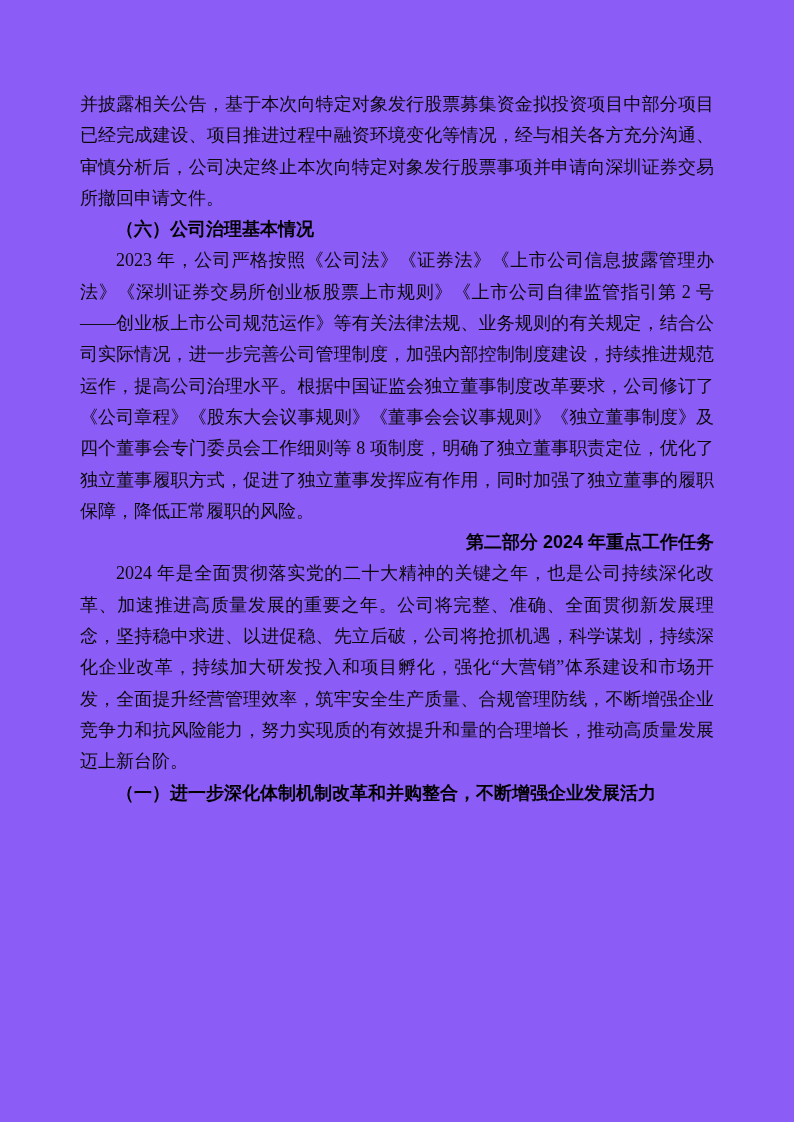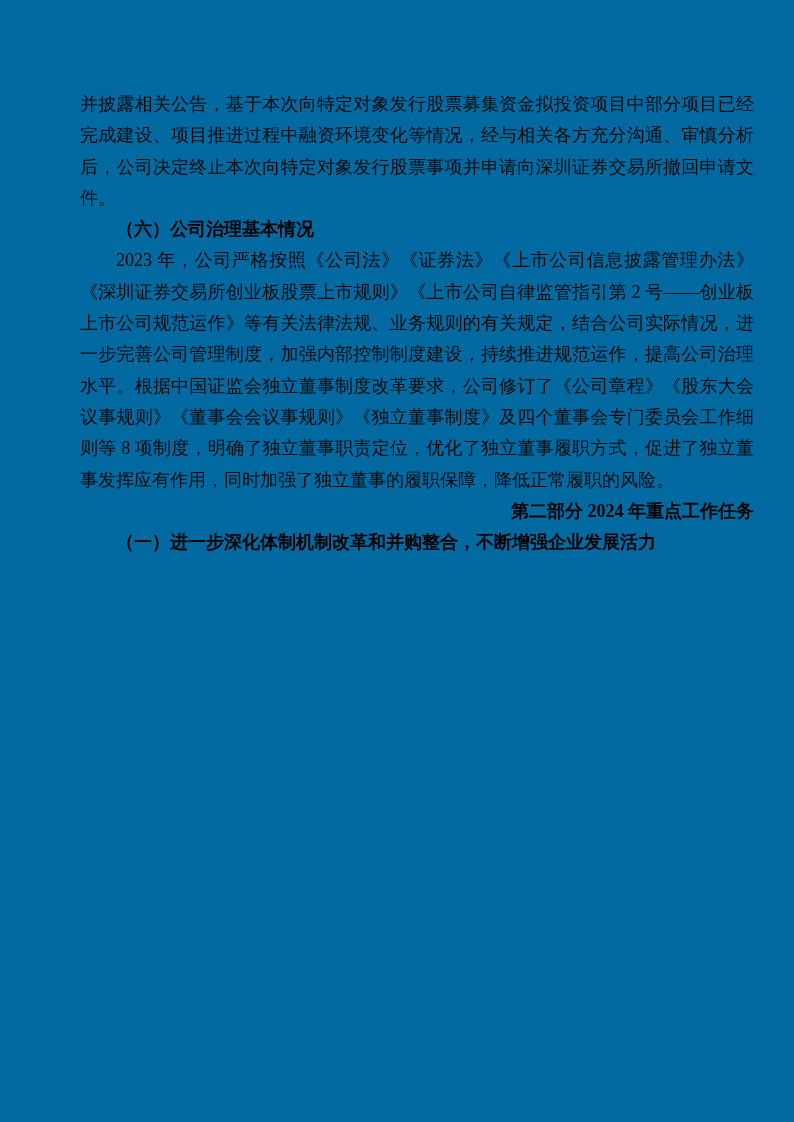--- a/index.html
+++ b/index.html
@@ -6,42 +6,42 @@
     margin: 0;
     padding: 0;
     background: #ffffff;
   }
   .page {
     position: relative;
     width: 794px;
     height: 1122px;
     box-sizing: border-box;
     margin: 0 auto;
-    padding: 89px 40px 0 80px;
-    background: #0369a1;
+    padding: 89px 80px 0 80px;
+    background: #8b5cf6;
     color: #0a0a0a;
     font-family: "Liberation Serif", "DejaVu Serif", serif;
     font-size: 18px;
     line-height: 31.3px;
     overflow: hidden;
   }
   .para {
     margin: 0;
     text-align: justify;
     text-justify: inter-ideograph;
     word-break: break-all;
   }
   .indent { text-indent: 2em; }
   .no-indent { text-indent: 0; }
   .heading {
     margin: 0;
     font-size: 18px;
     line-height: 31.3px;
     font-weight: 700;
-    font-family: Liberation Serif, serif;
+    font-family: Liberation Sans, sans-serif;
     color: #000000;
   }
   .heading-sub {
     text-indent: 2em;
     text-align: left;
   }
   .heading-part {
     text-indent: 0;
     text-align: right;
   }
@@ -53,15 +53,16 @@
   <p class="para no-indent">并披露相关公告，基于本次向特定对象发行股票募集资金拟投资项目中部分项目已经完成建设、项目推进过程中融资环境变化等情况，经与相关各方充分沟通、审慎分析后，公司决定终止本次向特定对象发行股票事项并申请向深圳证券交易所撤回申请文件。</p>
 
 
   <h3 class="heading heading-sub">（六）公司治理基本情况</h3>
 
   <p class="para indent">2023 年，公司严格按照《公司法》《证券法》《上市公司信息披露管理办法》《深圳证券交易所创业板股票上市规则》《上市公司自律监管指引第 2 号——创业板上市公司规范运作》等有关法律法规、业务规则的有关规定，结合公司实际情况，进一步完善公司管理制度，加强内部控制制度建设，持续推进规范运作，提高公司治理水平。根据中国证监会独立董事制度改革要求，公司修订了《公司章程》《股东大会议事规则》《董事会会议事规则》《独立董事制度》及四个董事会专门委员会工作细则等 8 项制度，明确了独立董事职责定位，优化了独立董事履职方式，促进了独立董事发挥应有作用，同时加强了独立董事的履职保障，降低正常履职的风险。</p>
 
 
   <h2 class="heading heading-part">第二部分 2024 年重点工作任务</h2>
 
+  <p class="para indent">2024 年是全面贯彻落实党的二十大精神的关键之年，也是公司持续深化改革、加速推进高质量发展的重要之年。公司将完整、准确、全面贯彻新发展理念，坚持稳中求进、以进促稳、先立后破，公司将抢抓机遇，科学谋划，持续深化企业改革，持续加大研发投入和项目孵化，强化“大营销”体系建设和市场开发，全面提升经营管理效率，筑牢安全生产质量、合规管理防线，不断增强企业竞争力和抗风险能力，努力实现质的有效提升和量的合理增长，推动高质量发展迈上新台阶。</p>
 
   <h3 class="heading heading-sub">（一）进一步深化体制机制改革和并购整合，不断增强企业发展活力</h3>
 </div>
 
 </body></html>

